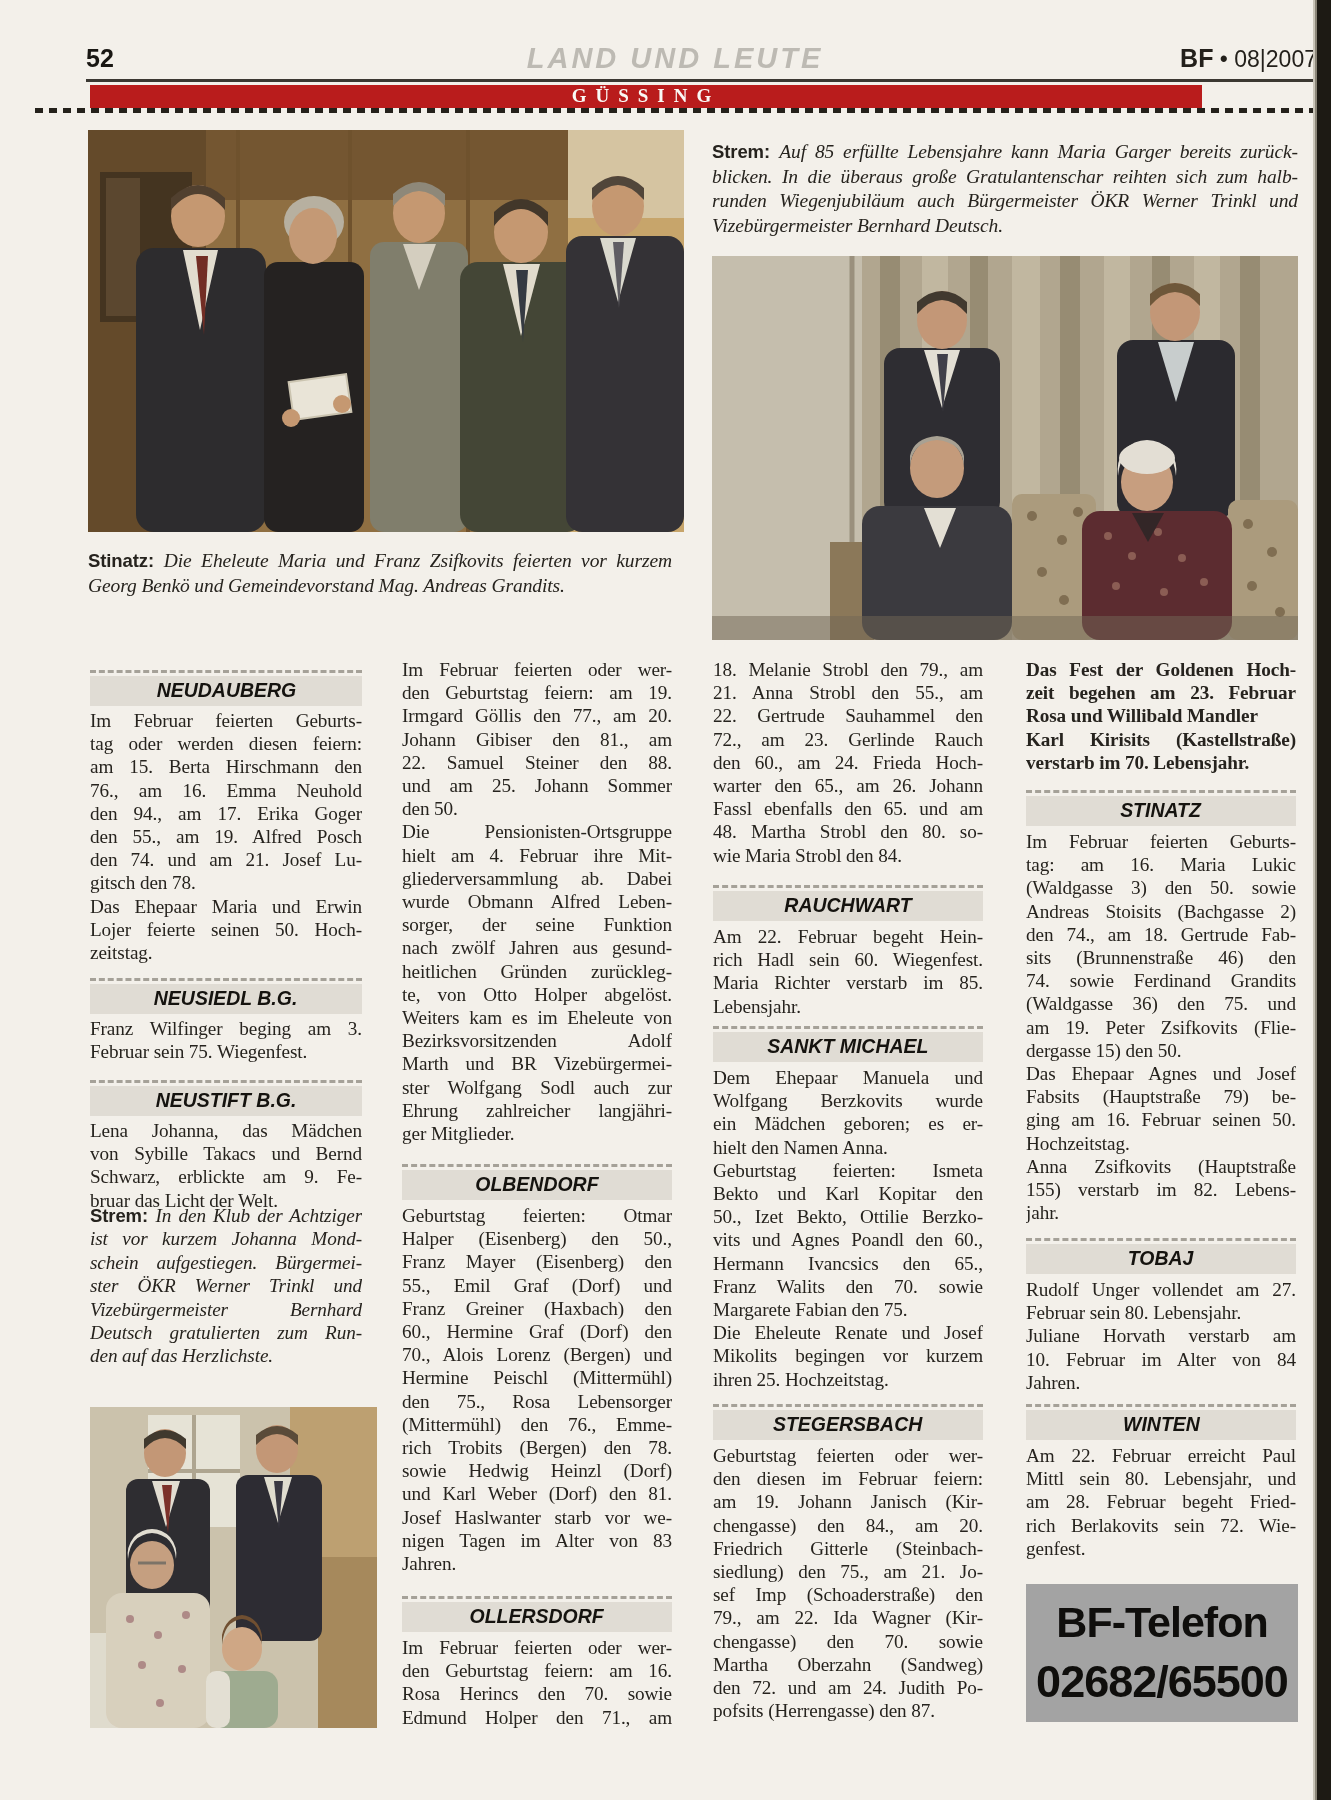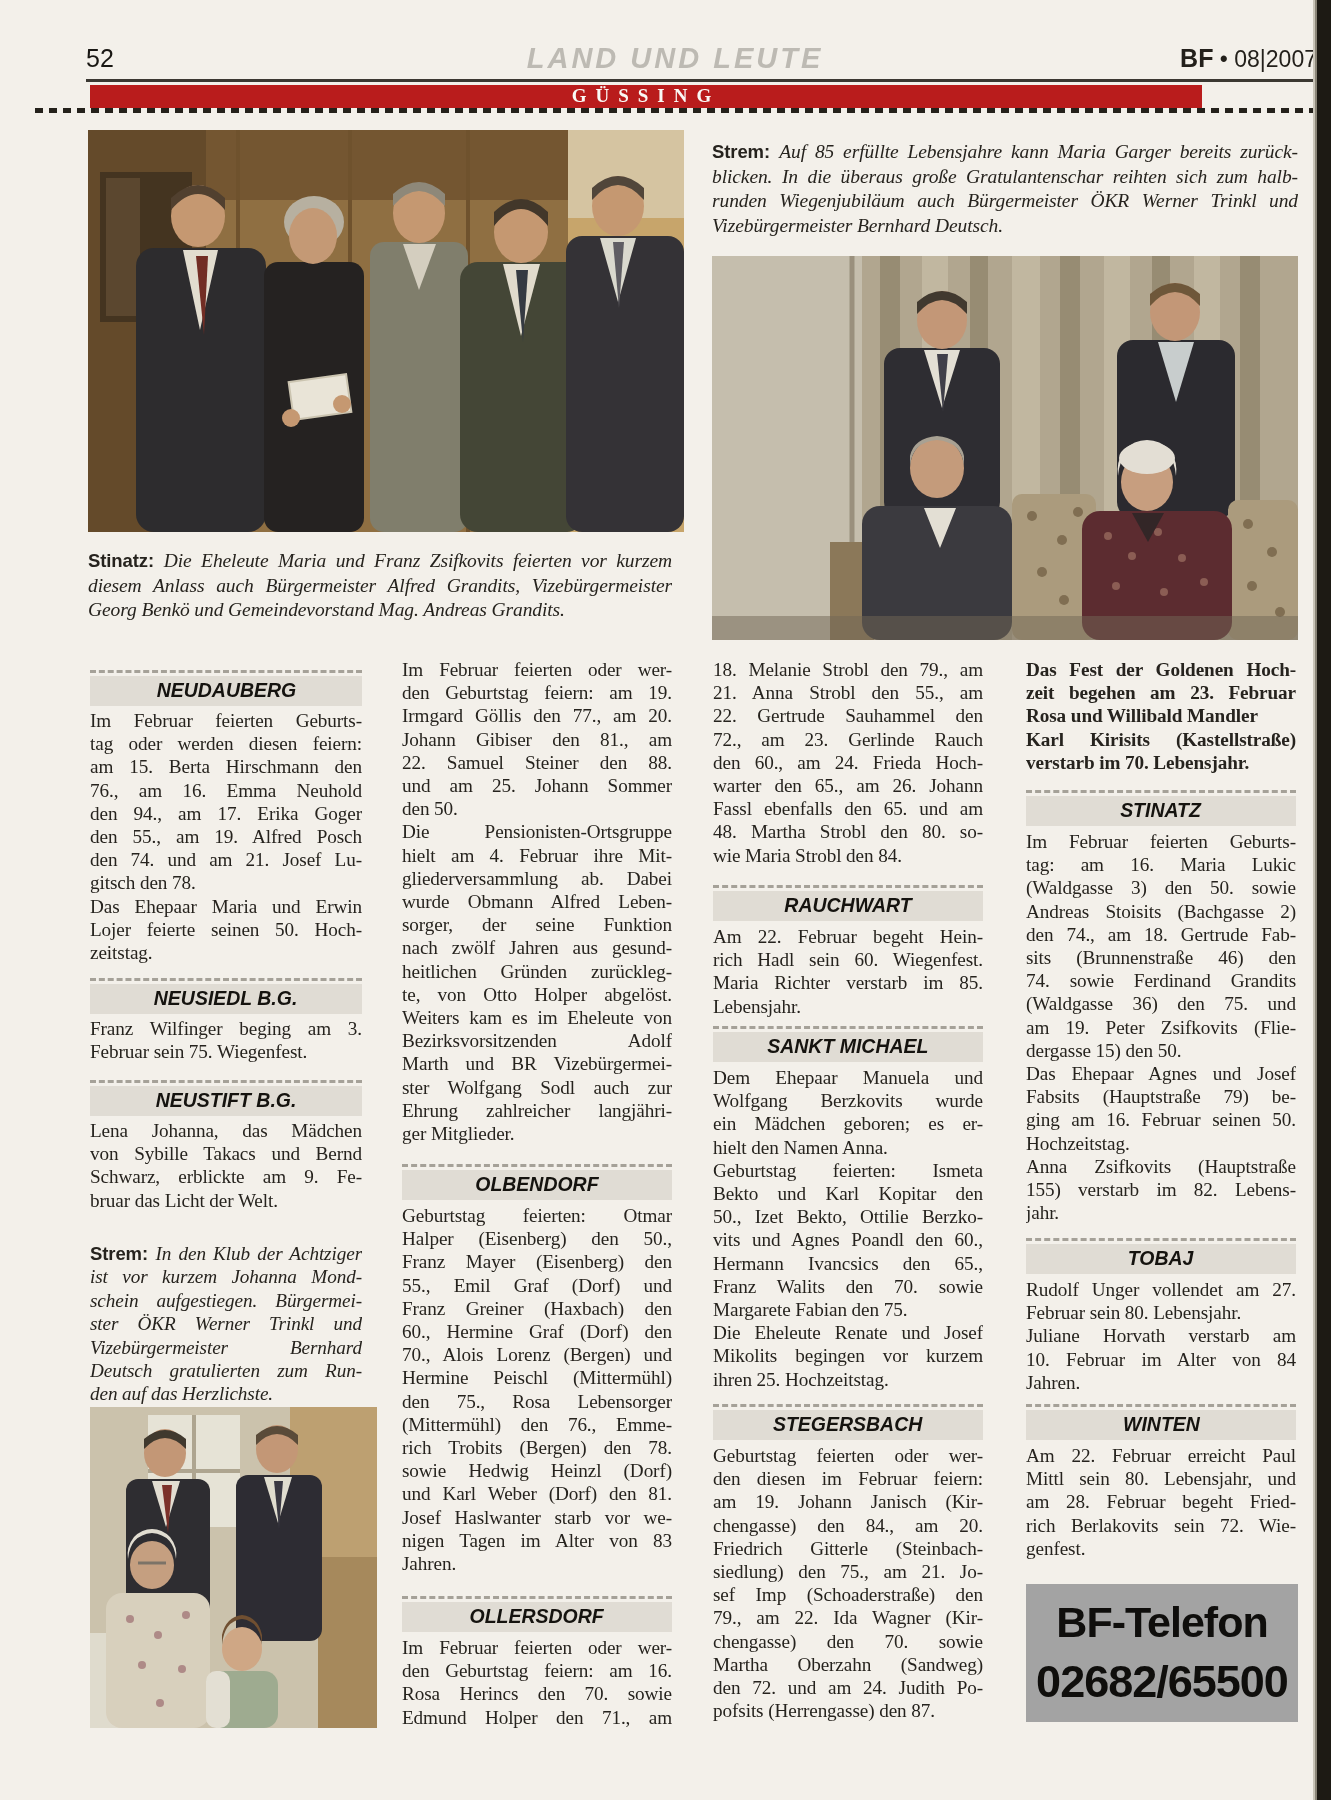--- a/index.html
+++ b/index.html
@@ -1,21 +1,21 @@
 <!DOCTYPE html>
 <html><head>
 <meta charset="utf-8">
 <style>
   html,body{margin:0;padding:0;background:#d8d4cb;}
   .pg{position:relative;width:1331px;height:1800px;margin:0 auto;background:#f3f0ea;
       font-family:"Liberation Serif",serif;color:#26231e;overflow:hidden;}
   .abs{position:absolute;}
 
   
-  .pagenum{font-family:"Liberation Sans",sans-serif;font-weight:normal;font-size:25px;color:#191713;}
+  .pagenum{font-family:"Liberation Sans",sans-serif;font-weight:bold;font-size:25px;color:#191713;}
   .masthead{font-family:"Liberation Sans",sans-serif;font-style:italic;font-weight:bold;
             font-size:29px;color:#bdbab3;letter-spacing:3px;text-align:center;}
   .issue{font-family:"Liberation Sans",sans-serif;font-size:23px;color:#23201b;text-align:right;}
   .issue b{font-size:25px;}
   .toprule{height:3px;background:#3b3832;}
   .banner{background:#b91c1c;text-align:center;}
   .banner span{font-family:"Liberation Serif",serif;font-weight:bold;font-size:19px;
                letter-spacing:9px;color:#faf9f5;}
   .bigdash{height:5px;background:repeating-linear-gradient(90deg,#24211b 0 8px,transparent 8px 14px);}
 
@@ -105,21 +105,20 @@
       <polygon points="512,108 548,108 530,172" fill="#dfe0d8"></polygon>
       <polygon points="525,112 536,112 531,178" fill="#5a5a64"></polygon>
       <ellipse cx="530" cy="76" rx="26" ry="30" fill="#c89a74"></ellipse>
       <path d="M504 70 Q530 40 556 70 L556 58 Q530 34 504 58 Z" fill="#4a4038"></path>
       <rect width="596" height="402" fill="#a88c5c" opacity="0.08"></rect>
     </svg>
   </div>
 
   <div class="abs cap" style="left:88px;top:549px;width:584px;">
       <div class="ln"><b class="lead">Stinatz: </b>Die Eheleute Maria und Franz Zsifkovits feierten vor kurzem</div>
-      <div class="ln">diesem Anlass auch Bürgermeister Alfred Grandits, Vizebürgermeister</div>
       <div class="ln ln-end">Georg Benkö und Gemeindevorstand Mag. Andreas Grandits.</div>
     </div>
 
   <div class="abs cap" style="left:712px;top:140px;width:586px;">
       <div class="ln"><b class="lead">Strem: </b>Auf 85 erfüllte Lebensjahre kann Maria Garger bereits zurück-</div>
       <div class="ln">blicken. In die überaus große Gratulantenschar reihten sich zum halb-</div>
       <div class="ln">runden Wiegenjubiläum auch Bürgermeister ÖKR Werner Trinkl und</div>
       <div class="ln ln-end">Vizebürgermeister Bernhard Deutsch.</div>
     </div>
 
@@ -223,21 +222,21 @@
     <div class="rule"></div>
     <div class="band"><span>NEUSTIFT B.G.</span></div>
   </div>
   <div class="abs body-txt" style="left:90px;top:1119px;width:272px;">
       <div class="ln">Lena Johanna, das Mädchen</div>
       <div class="ln">von Sybille Takacs und Bernd</div>
       <div class="ln">Schwarz, erblickte am 9. Fe-</div>
       <div class="ln ln-end">bruar das Licht der Welt.</div>
     </div>
 
-  <div class="abs note" style="left:90px;top:1242px;width:272px;">
+  <div class="abs note" style="left:90px;top:1204px;width:272px;">
       <div class="ln"><b class="lead">Strem: </b>In den Klub der Achtziger</div>
       <div class="ln">ist vor kurzem Johanna Mond-</div>
       <div class="ln">schein aufgestiegen. Bürgermei-</div>
       <div class="ln">ster ÖKR Werner Trinkl und</div>
       <div class="ln">Vizebürgermeister Bernhard</div>
       <div class="ln">Deutsch gratulierten zum Run-</div>
       <div class="ln ln-end">den auf das Herzlichste.</div>
     </div>
 
   <div class="abs" style="left:90px;top:1407px;">

